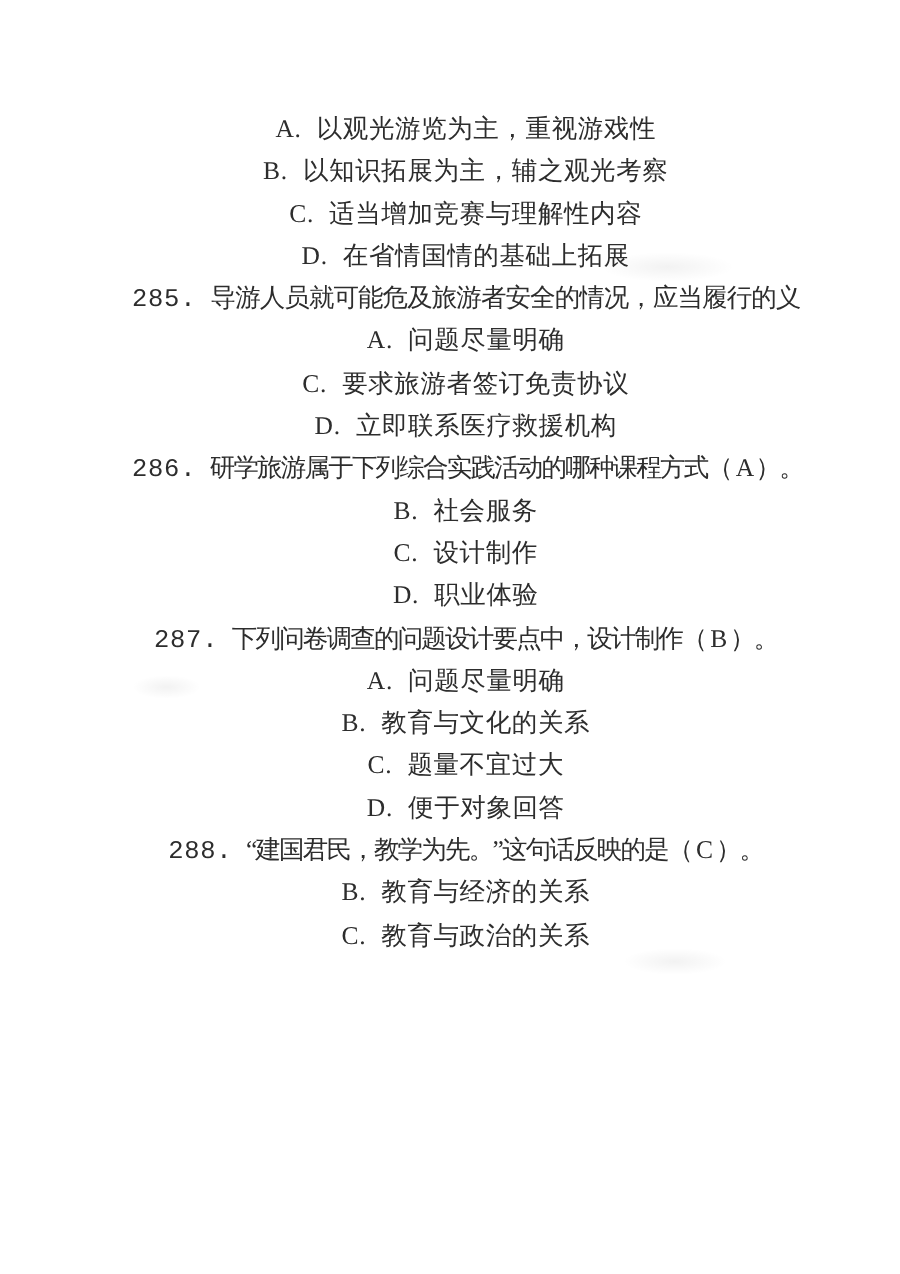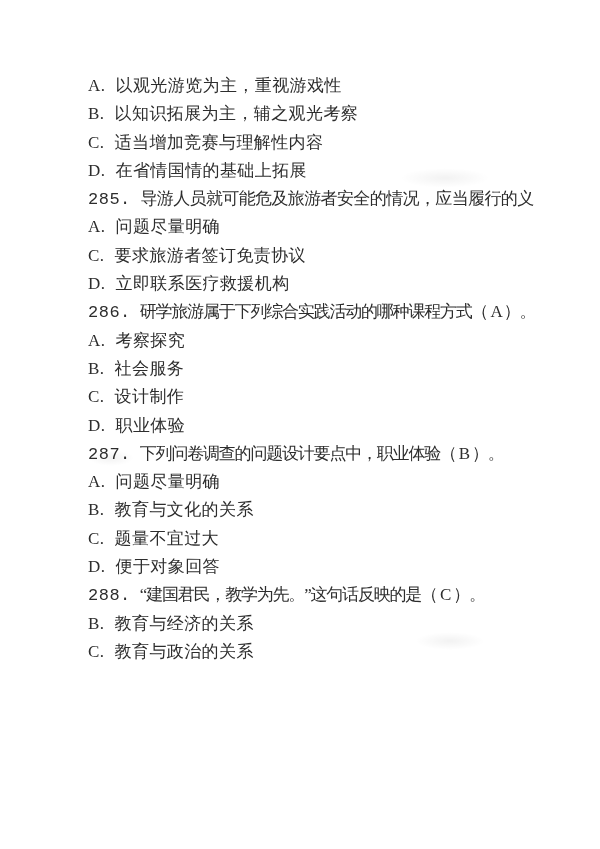--- a/index.html
+++ b/index.html
@@ -15,20 +15,21 @@
     position:absolute;
     left:88px; top:72px;
     width:445px;
   }
   .line {
     font-size:17px;
     line-height:28.3px;
     height:28.3px;
     white-space:nowrap;
     overflow:visible;
+    text-align:center;
   }
   .q-num { margin-right:9px; letter-spacing:0.5px;font-family:Liberation Mono, monospace; }
   .opt-label { margin-right:10px; letter-spacing:0.5px; }
   .opt-text { letter-spacing:0.4px; }
   .stem-text { letter-spacing:-1.2px; }
   .line.justify {
     white-space:normal;
     text-align:justify;
     text-align-last:justify;
   }
@@ -52,25 +53,24 @@
   <div class="content">
       <div class="line option-line"><span class="opt-label">A.</span><span class="opt-text">以观光游览为主，重视游戏性</span></div>
       <div class="line option-line"><span class="opt-label">B.</span><span class="opt-text">以知识拓展为主，辅之观光考察</span></div>
       <div class="line option-line"><span class="opt-label">C.</span><span class="opt-text">适当增加竞赛与理解性内容</span></div>
       <div class="line option-line"><span class="opt-label">D.</span><span class="opt-text">在省情国情的基础上拓展</span></div>
       <div class="line stem-line justify"><span class="q-num">285.</span><span class="stem-text">导游人员就可能危及旅游者安全的情况，应当履行的义</span></div>
       <div class="line option-line"><span class="opt-label">A.</span><span class="opt-text">问题尽量明确</span></div>
       <div class="line option-line"><span class="opt-label">C.</span><span class="opt-text">要求旅游者签订免责协议</span></div>
       <div class="line option-line"><span class="opt-label">D.</span><span class="opt-text">立即联系医疗救援机构</span></div>
       <div class="line stem-line"><span class="q-num">286.</span><span class="stem-text">研学旅游属于下列综合实践活动的哪种课程方式（ A ）。</span></div>
-      <div class="line option-line"><span class="opt-label">A.</span><span class="opt-text">考察探究</span></div>
       <div class="line option-line"><span class="opt-label">B.</span><span class="opt-text">社会服务</span></div>
       <div class="line option-line"><span class="opt-label">C.</span><span class="opt-text">设计制作</span></div>
       <div class="line option-line"><span class="opt-label">D.</span><span class="opt-text">职业体验</span></div>
-      <div class="line stem-line"><span class="q-num">287.</span><span class="stem-text">下列问卷调查的问题设计要点中，职业体验（ B ）。</span></div>
+      <div class="line stem-line"><span class="q-num">287.</span><span class="stem-text">下列问卷调查的问题设计要点中，设计制作（ B ）。</span></div>
       <div class="line option-line"><span class="opt-label">A.</span><span class="opt-text">问题尽量明确</span></div>
       <div class="line option-line"><span class="opt-label">B.</span><span class="opt-text">教育与文化的关系</span></div>
       <div class="line option-line"><span class="opt-label">C.</span><span class="opt-text">题量不宜过大</span></div>
       <div class="line option-line"><span class="opt-label">D.</span><span class="opt-text">便于对象回答</span></div>
       <div class="line stem-line"><span class="q-num">288.</span><span class="stem-text">“建国君民，教学为先。”这句话反映的是（ C ）。</span></div>
       <div class="line option-line"><span class="opt-label">B.</span><span class="opt-text">教育与经济的关系</span></div>
       <div class="line option-line"><span class="opt-label">C.</span><span class="opt-text">教育与政治的关系</span></div>
     </div>
 </div>
 

